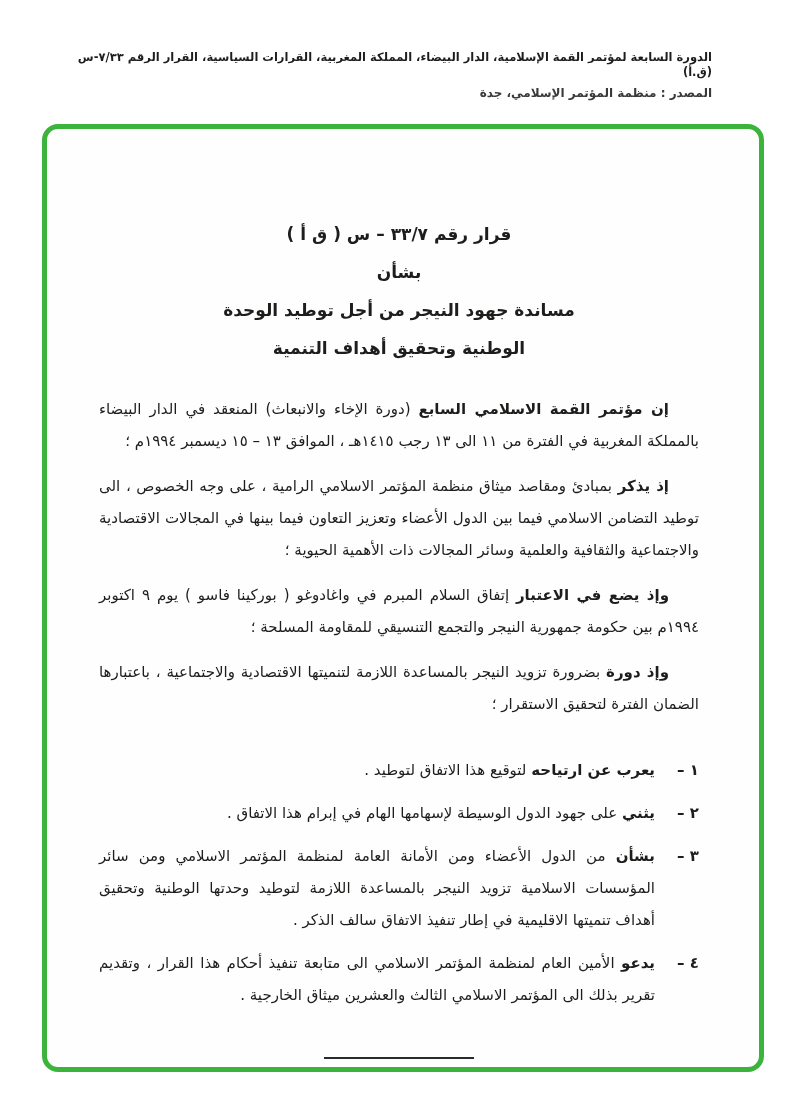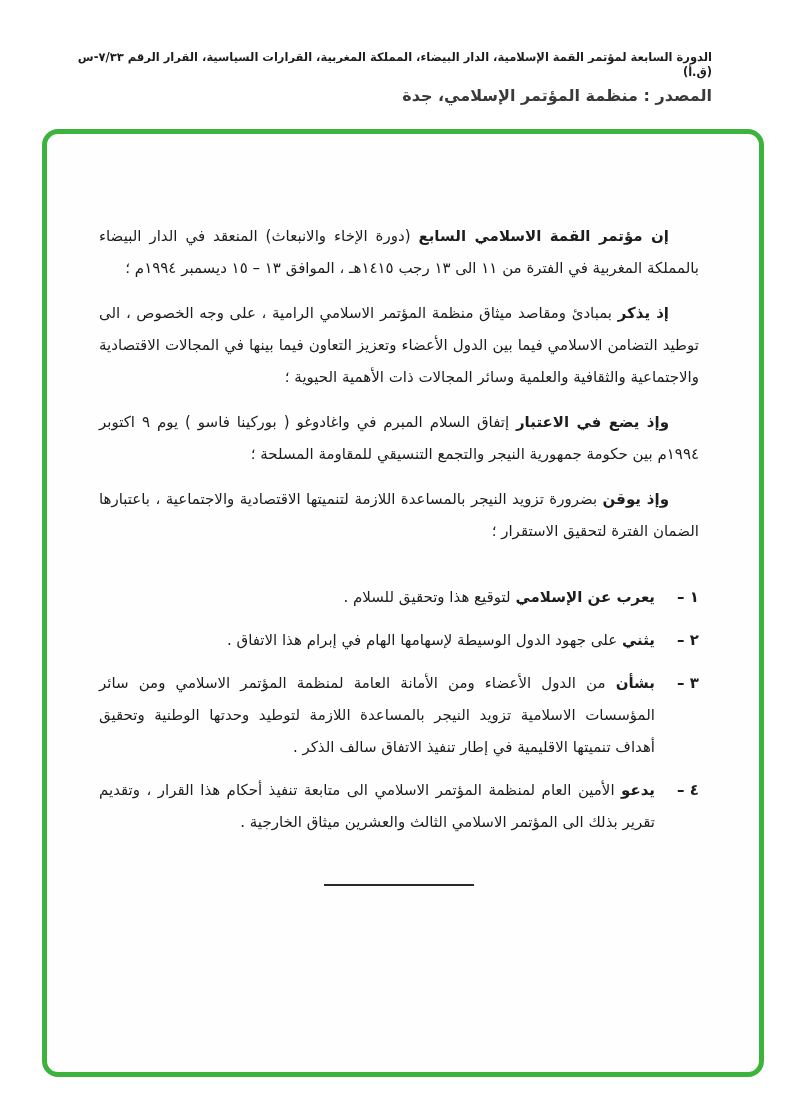--- a/index.html
+++ b/index.html
@@ -4,21 +4,21 @@
 <style>
   html,body{margin:0;padding:0;}
   body{
     width:802px;height:1109px;background:#ffffff;
     font-family:"DejaVu Sans",sans-serif;color:#1d1d1b;
     overflow:hidden;
   }
   
   .src-header{direction:rtl;text-align:right;padding:50px 90px 0 55px;}
   .src-line1{font-size:11.5px;font-weight:bold;line-height:15px;}
-  .src-line2{font-size:16px;font-weight:bold;color:#3a3a38;margin-top:6px;padding-left:6px;}
+  .src-line2{font-size:12px;font-weight:bold;color:#3a3a38;margin-top:6px;padding-left:6px;}
   
   .frame{
     box-sizing:border-box;width:722px;height:948px;
     margin:24px 38px 0 42px;
     border:5px solid #3cb43c;border-radius:16px;background:#fefefe;
     padding:86px 60px 30px 52px;direction:rtl;overflow:hidden;
   }
   
   .title{ text-align:center;font-weight:bold;font-size:17px;line-height:38px;margin-bottom:26px;}
   
@@ -38,37 +38,43 @@
 </head>
 <body>
 
 <header class="src-header">
   <div class="src-line1">الدورة السابعة لمؤتمر القمة الإسلامية، الدار البيضاء، المملكة المغربية، القرارات السياسية، القرار الرقم ٧/٣٣-س (ق.أ)</div>
   <div class="src-line2">المصدر :  منظمة المؤتمر الإسلامي، جدة</div>
 </header>
 
 <div class="frame">
 
+  <div class="title">
+    <div>قرار رقم ٣٣/٧ – س ( ق أ )</div>
+    <div>بشأن</div>
+    <div>مساندة جهود النيجر من أجل توطيد الوحدة</div>
+    <div>الوطنية وتحقيق أهداف التنمية</div>
+  </div>
 
   <div class="preamble">
     <p><span class="lead">إن مؤتمر القمة الاسلامي السابع</span>
       <span>(دورة الإخاء والانبعاث) المنعقد في الدار البيضاء بالمملكة المغربية في الفترة من ١١ الى ١٣ رجب ١٤١٥هـ ، الموافق ١٣ – ١٥ ديسمبر ١٩٩٤م ؛</span></p>
     <p><span class="lead">إذ يذكر</span>
       <span>بمبادئ ومقاصد ميثاق منظمة المؤتمر الاسلامي الرامية ، على وجه الخصوص ، الى توطيد التضامن الاسلامي فيما بين الدول الأعضاء وتعزيز التعاون فيما بينها في المجالات الاقتصادية والاجتماعية والثقافية والعلمية وسائر المجالات ذات الأهمية الحيوية ؛</span></p>
     <p><span class="lead">وإذ يضع في الاعتبار</span>
       <span>إتفاق السلام المبرم في واغادوغو ( بوركينا فاسو ) يوم ٩ اكتوبر ١٩٩٤م بين حكومة جمهورية النيجر والتجمع التنسيقي للمقاومة المسلحة ؛</span></p>
-    <p><span class="lead">وإذ يوقن</span>
+    <p><span class="lead">وإذ دورة</span>
       <span>بضرورة تزويد النيجر بالمساعدة اللازمة لتنميتها الاقتصادية والاجتماعية ، باعتبارها الضمان الفترة لتحقيق الاستقرار ؛</span></p>
   </div>
 
   <div class="items">
     <div class="item">
       <span class="num">١ –</span>
-      <span class="itext"><span class="lead">يعرب عن الإسلامي</span>
-        <span>لتوقيع هذا وتحقيق للسلام .</span></span>
+      <span class="itext"><span class="lead">يعرب عن ارتياحه</span>
+        <span>لتوقيع هذا الاتفاق لتوطيد .</span></span>
     </div>
     <div class="item">
       <span class="num">٢ –</span>
       <span class="itext"><span class="lead">يثني</span>
         <span>على جهود الدول الوسيطة لإسهامها الهام في إبرام هذا الاتفاق .</span></span>
     </div>
     <div class="item">
       <span class="num">٣ –</span>
       <span class="itext"><span class="lead">بشأن</span>
         <span>من الدول الأعضاء ومن الأمانة العامة لمنظمة المؤتمر الاسلامي ومن سائر المؤسسات الاسلامية تزويد النيجر بالمساعدة اللازمة لتوطيد وحدتها الوطنية وتحقيق أهداف تنميتها الاقليمية في إطار تنفيذ الاتفاق سالف الذكر .</span></span>

